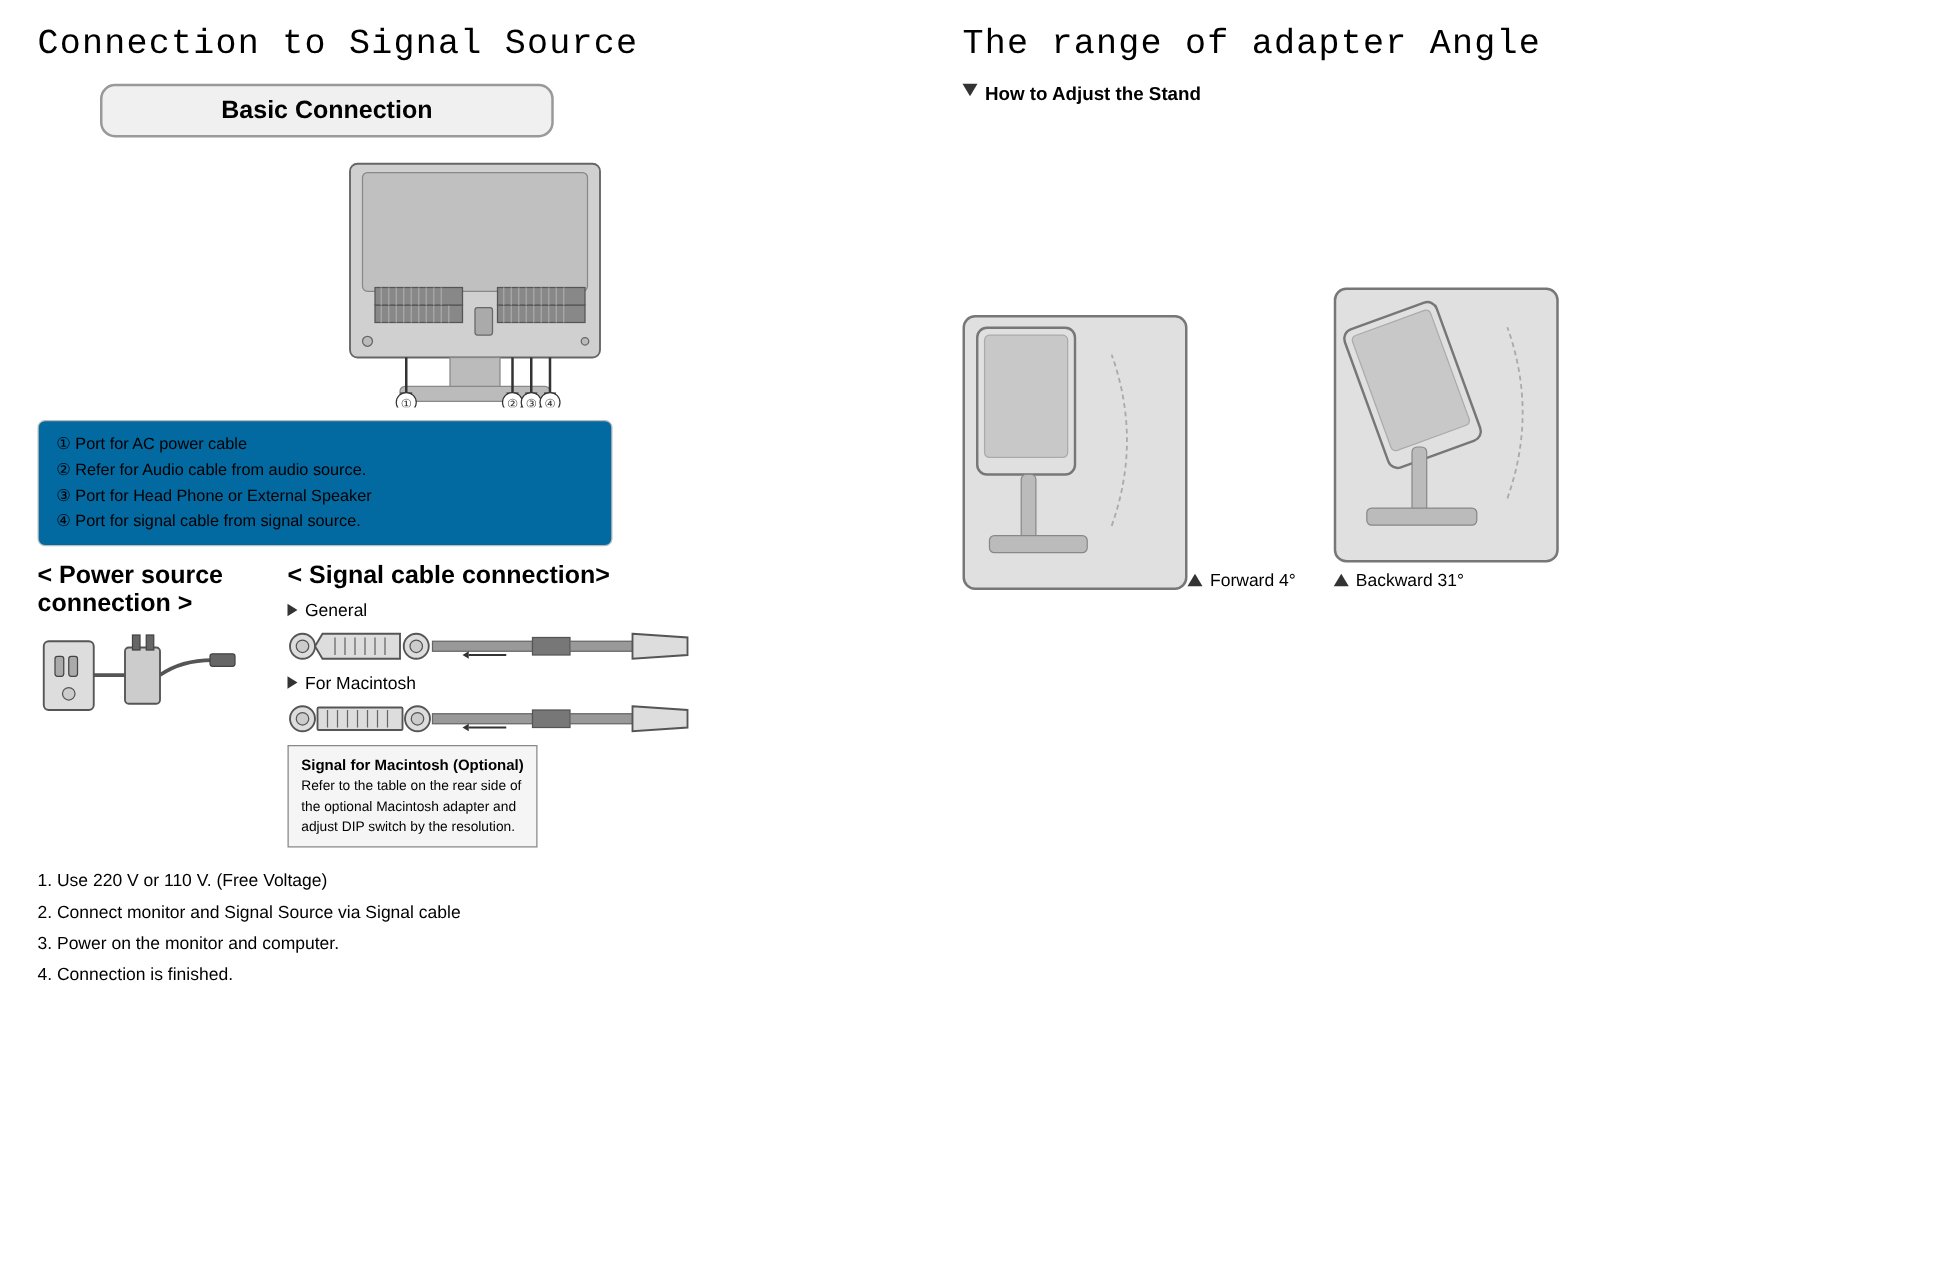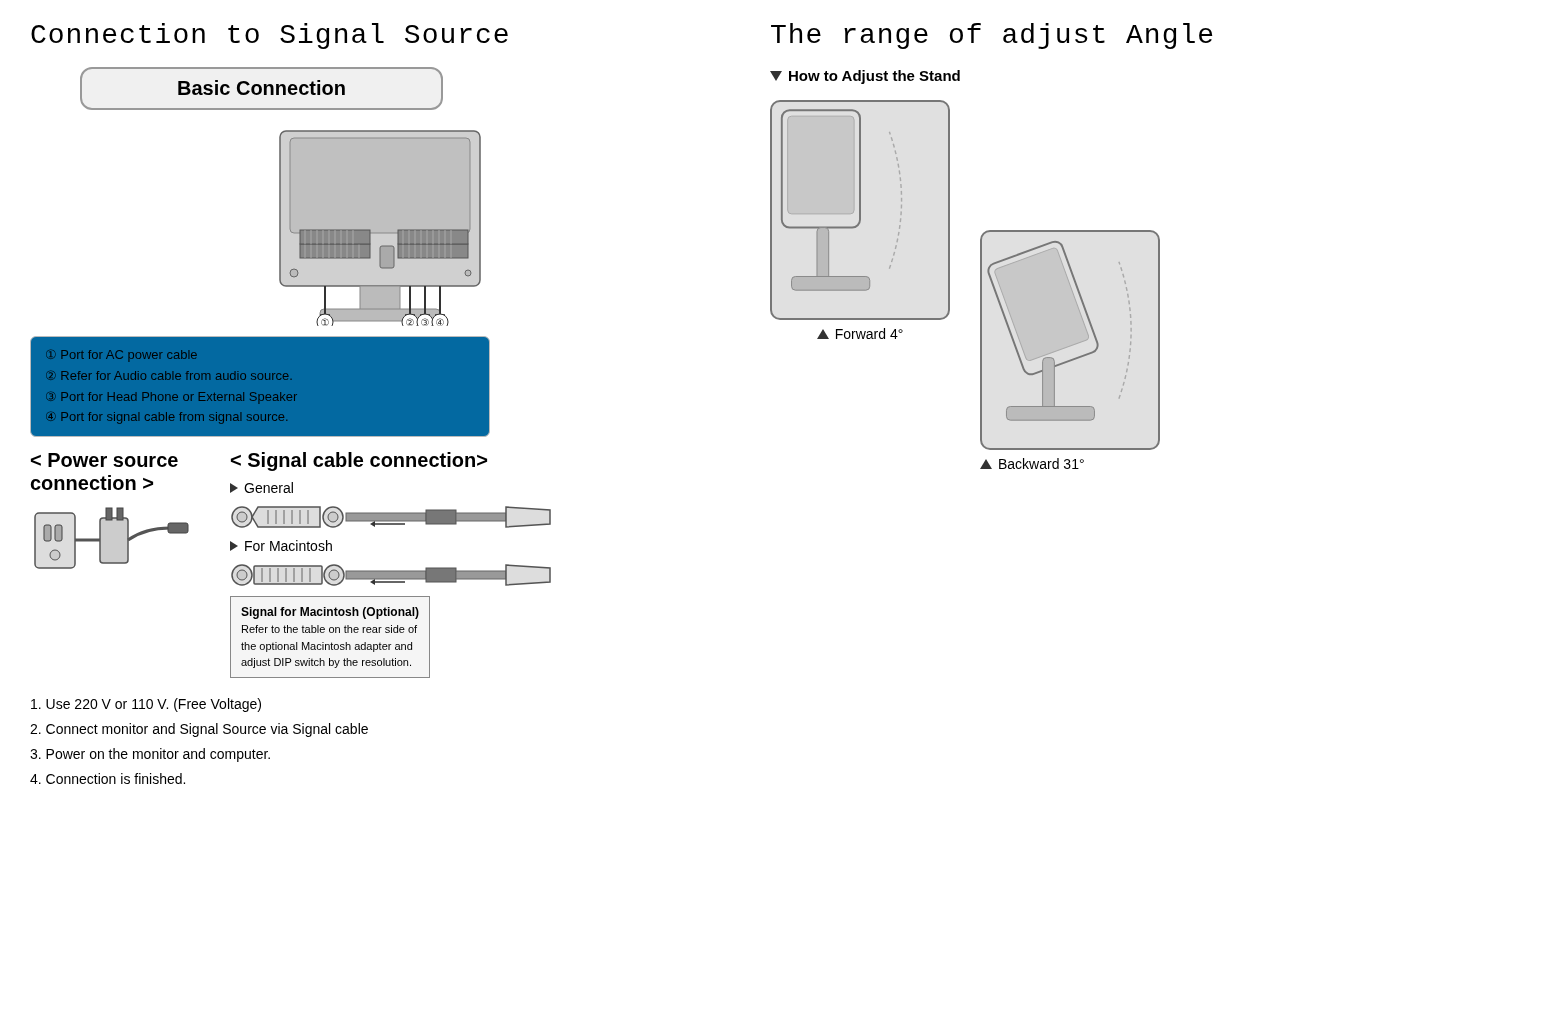--- a/index.html
+++ b/index.html
@@ -138,21 +138,21 @@
       display: flex;
       justify-content: space-between;
       font-size: 13px;
     }
 
     .how-to-adjust {
       font-size: 15px;
       font-weight: bold;
       margin-bottom: 16px;
       display: flex;
-      align-items: center;
+      align-items: flex-start;
       gap: 6px;
       margin-top: 12px;
     }
 
     .triangle-down {
       width: 0;
       height: 0;
       border-left: 6px solid transparent;
       border-right: 6px solid transparent;
       border-top: 10px solid #333;
@@ -425,30 +425,30 @@
 
       <div class="instructions">
         <div>1. Use 220 V or 110 V. (Free Voltage)</div>
         <div>2. Connect monitor and Signal Source via Signal cable</div>
         <div>3. Power on the monitor and computer.</div>
         <div>4. Connection is finished.</div>
       </div>
     </div>
 
     <div class="right-col">
-      <div class="section-title">The range of adjust  Angle</div>
+      <div class="section-title">The range of adapter  Angle</div>
 
       <div class="how-to-adjust">
         <div class="triangle-down"></div>
         <span>How to Adjust the Stand</span>
       </div>
 
       <div style="display:flex; gap:30px; flex-wrap:wrap;">
 
-        <div style="display:flex; flex-direction:column; align-items:center;">
+        <div style="display:flex; flex-direction:row; align-items:flex-end;">
           <div class="monitor-side-view">
             <svg class="monitor-svg" viewBox="0 0 180 220">
 
               <rect x="10" y="8" width="80" height="120" rx="8" fill="#e0e0e0" stroke="#777" stroke-width="2"></rect>
 
               <rect x="16" y="14" width="68" height="100" rx="4" fill="#c8c8c8" stroke="#aaa" stroke-width="1"></rect>
 
               <rect x="46" y="128" width="12" height="55" rx="4" fill="#bbb" stroke="#888" stroke-width="1"></rect>
 
               <rect x="20" y="178" width="80" height="14" rx="4" fill="#bbb" stroke="#888" stroke-width="1"></rect>

